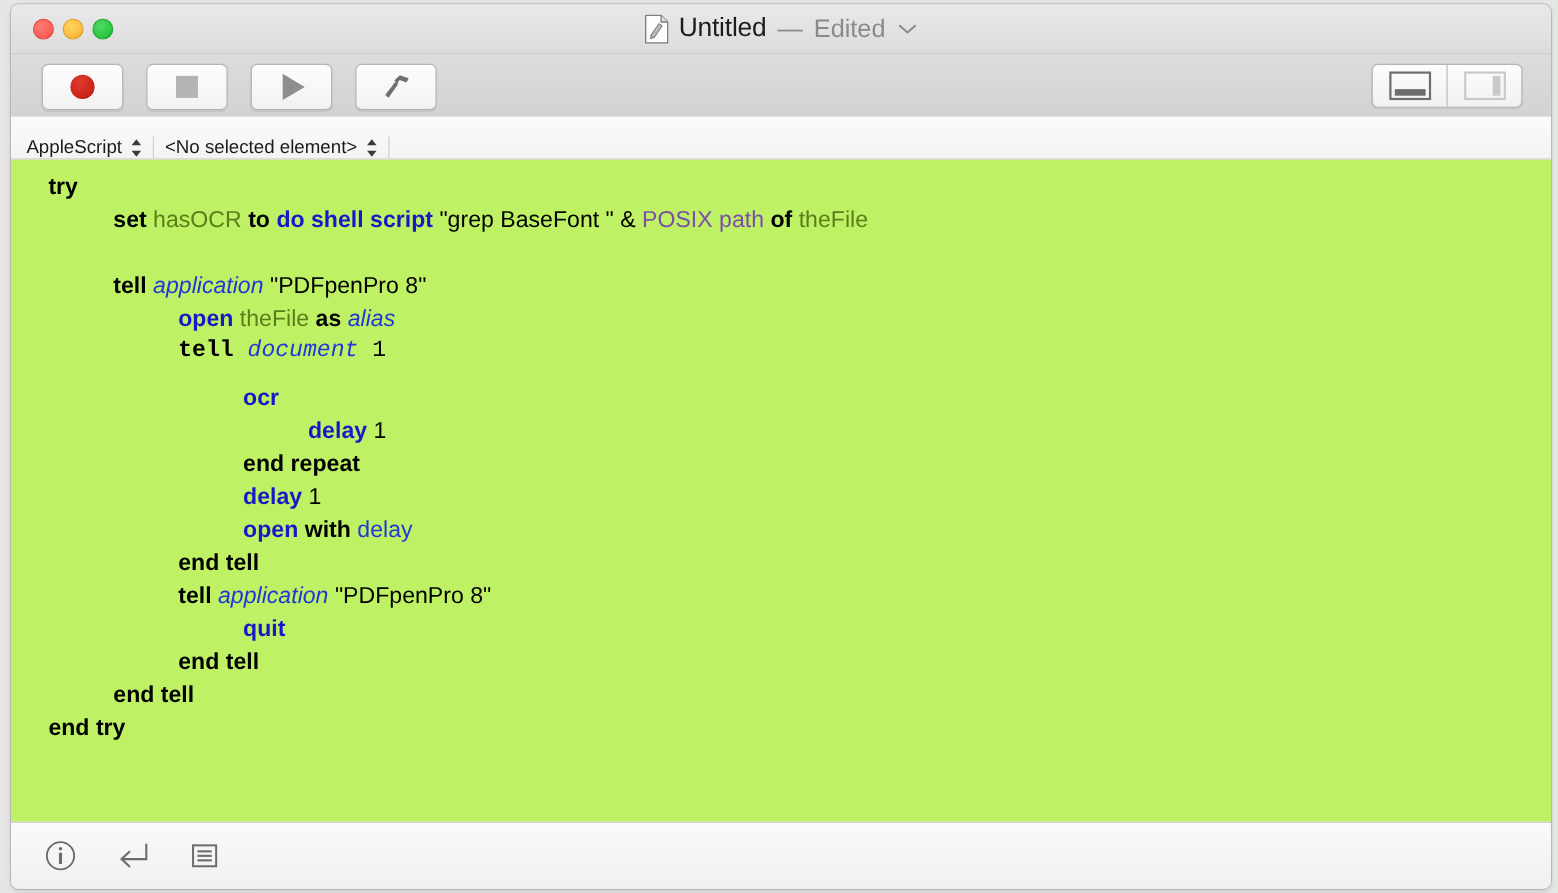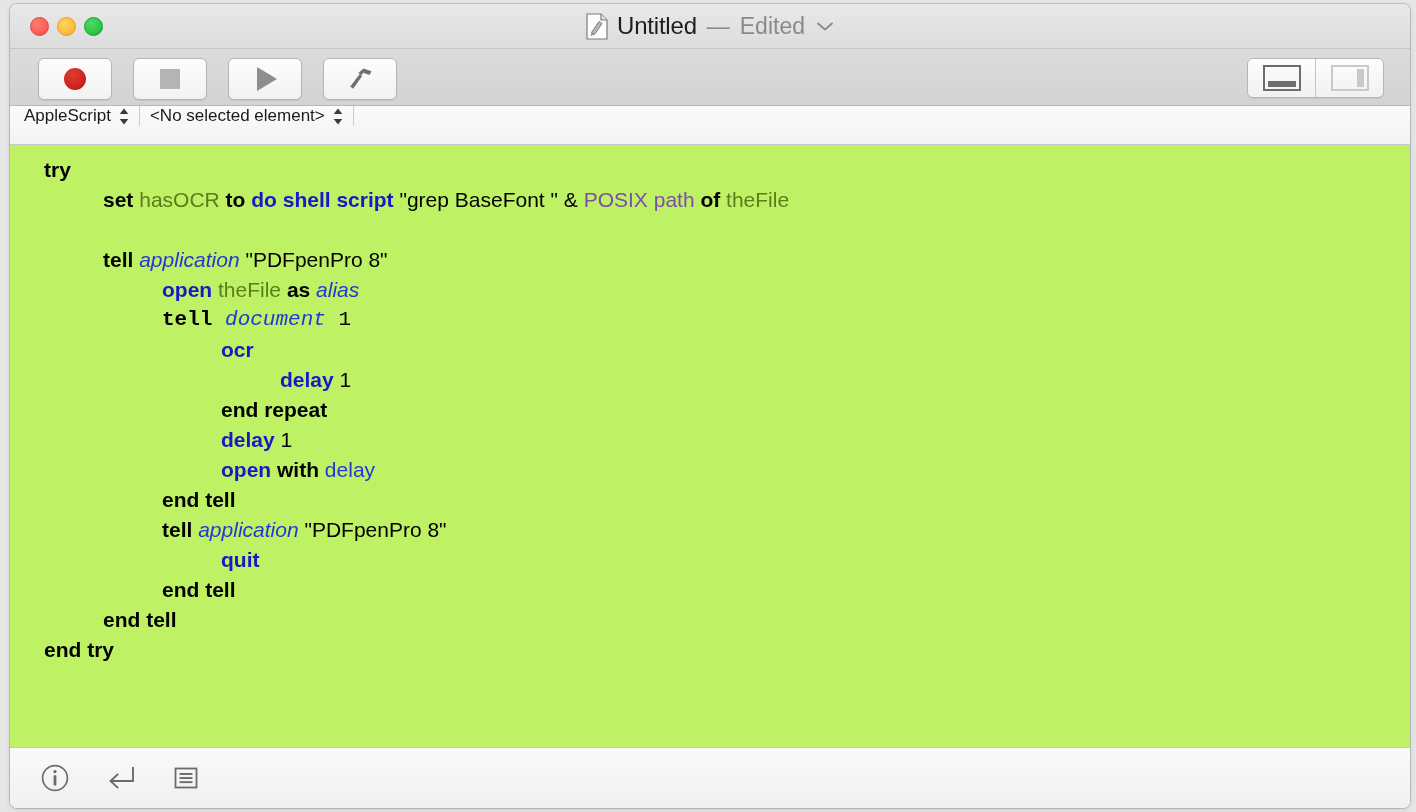--- a/index.html
+++ b/index.html
@@ -147,21 +147,21 @@
   }
 
   
   .navbar {
     position: relative;
     height: 38px;
     flex: 0 0 38px;
     background: linear-gradient(to bottom, #fbfbfb 0%, #f3f3f3 100%);
     border-bottom: 1px solid #c9c9c9;
     display: flex;
-    align-items: flex-start;
+    align-items: flex-end;
   }
   .nav-popup {
     display: flex;
     align-items: center;
     gap: 7px;
     padding: 0 9px 0 14px;
     border-right: 1px solid #cccccc;
     font-size: 17px;
     color: #1a1a1a;
     white-space: nowrap;
@@ -286,21 +286,21 @@
     <div class="nav-rest"></div>
   </div>
 
   <div class="code" id="code-area">
       <div class="line" style="padding-left: 26px;"><span class="kw">try</span></div>
       <div class="line" style="padding-left: 85px;"><span class="kw">set</span><span class="plain"> </span><span class="var">hasOCR</span><span class="plain"> </span><span class="kw">to</span><span class="plain"> </span><span class="cmd">do shell script</span><span class="plain"> </span><span class="str">"grep BaseFont "</span><span class="plain"> </span><span class="plain">&amp;</span><span class="plain"> </span><span class="prop">POSIX path</span><span class="plain"> </span><span class="kw">of</span><span class="plain"> </span><span class="var">theFile</span></div>
       <div class="line" style="padding-left: 26px;">&nbsp;</div>
       <div class="line" style="padding-left: 85px;"><span class="kw">tell</span><span class="plain"> </span><span class="cls">application</span><span class="plain"> </span><span class="str">"PDFpenPro 8"</span></div>
       <div class="line" style="padding-left: 144px;"><span class="cmd">open</span><span class="plain"> </span><span class="var">theFile</span><span class="plain"> </span><span class="kw">as</span><span class="plain"> </span><span class="cls">alias</span></div>
       <div class="line" style="padding-left: 144px; font-family: Liberation Mono, monospace;"><span class="kw">tell</span><span class="plain"> </span><span class="cls">document</span><span class="plain"> </span><span class="num">1</span></div>
-      <div class="line" style="padding-left: 203px;"><span class="cmd">ocr</span></div>
+      <div class="line" style="padding-left: 203px; margin-top: 12px;"><span class="cmd">ocr</span></div>
       <div class="line" style="padding-left: 262px;"><span class="cmd">delay</span><span class="plain"> </span><span class="num">1</span></div>
       <div class="line" style="padding-left: 203px;"><span class="kw">end repeat</span></div>
       <div class="line" style="padding-left: 203px;"><span class="cmd">delay</span><span class="plain"> </span><span class="num">1</span></div>
       <div class="line" style="padding-left: 203px;"><span class="cmd">open</span><span class="plain"> </span><span class="kw">with</span><span class="plain"> </span><span class="param">delay</span></div>
       <div class="line" style="padding-left: 144px;"><span class="kw">end tell</span></div>
       <div class="line" style="padding-left: 144px;"><span class="kw">tell</span><span class="plain"> </span><span class="cls">application</span><span class="plain"> </span><span class="str">"PDFpenPro 8"</span></div>
       <div class="line" style="padding-left: 203px;"><span class="cmd">quit</span></div>
       <div class="line" style="padding-left: 144px;"><span class="kw">end tell</span></div>
       <div class="line" style="padding-left: 85px;"><span class="kw">end tell</span></div>
       <div class="line" style="padding-left: 26px;"><span class="kw">end try</span></div>

